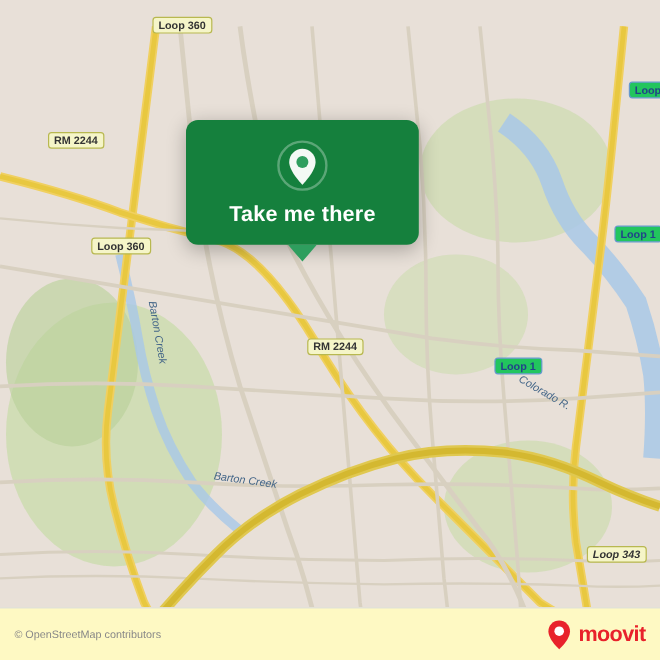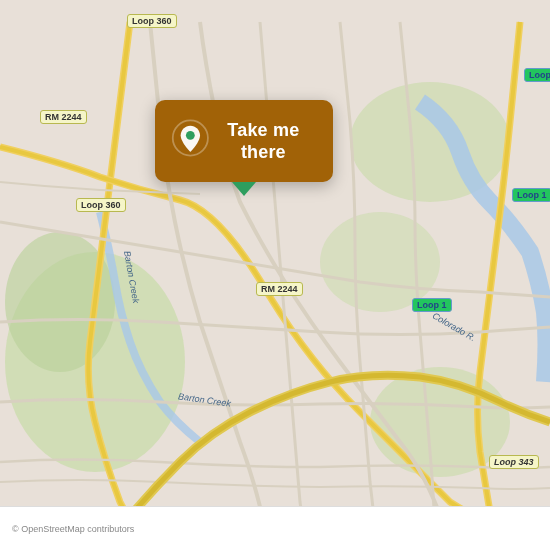--- a/index.html
+++ b/index.html
@@ -24,25 +24,25 @@
       position: absolute;
       top: 0; left: 0;
       width: 100%; height: 100%;
     }
 
     
     #tooltip-card {
       position: absolute;
       top: 100px;
       left: 155px;
-      width: 178px;
-      background: #a16207;
+      width: 194px;
+      background: #15803d;
       border-radius: 10px;
       display: flex;
-      flex-direction: row;
+      flex-direction: column;
       align-items: center;
       padding: 16px 16px 14px 16px;
       box-shadow: 0 4px 16px rgba(0,0,0,0.28);
       z-index: 10;
     }
 
     #pin-icon {
       width: 44px;
       height: 44px;
       margin-bottom: 8px;
@@ -69,21 +69,21 @@
       border-top: 14px solid #2e9e5e;
     }
 
     
     #bottom-bar {
       position: absolute;
       bottom: 0;
       left: 0;
       width: 100%;
       height: 44px;
-      background: #ffffff;
+      background: #fef9c3;
       display: flex;
       align-items: center;
       justify-content: space-between;
       padding: 0 12px;
       border-top: 1px solid #ddd;
       z-index: 20;
     }
 
     #location-info {
       display: flex;
@@ -207,14 +207,22 @@
   <div class="road-badge road-badge-blue" style="top:298px; left:380px;">Loop 1</div>
   <div style="position:absolute; top:322px; left:430px; font-size:9px; color:#446688; font-style:italic; z-index:5; transform:rotate(30deg); white-space:nowrap;">Colorado R.</div>
   <div style="position:absolute; top:272px; left:105px; font-size:9px; color:#446688; font-style:italic; z-index:5; transform:rotate(80deg); white-space:nowrap;">Barton Creek</div>
   <div style="position:absolute; top:395px; left:178px; font-size:9px; color:#446688; font-style:italic; z-index:5; transform:rotate(8deg); white-space:nowrap;">Barton Creek</div>
   <div class="road-badge" style="top:455px; left:457px;font-style:italic;">Loop 343</div>
 
   <div id="bottom-bar">
     <div id="location-info">
       <span id="osm-attribution">© OpenStreetMap contributors</span>
     </div>
+    <div id="moovit-logo">
+
+      <svg id="moovit-pin" viewBox="0 0 24 28" xmlns="http://www.w3.org/2000/svg">
+        <path d="M12 2 C7 2 3 6 3 11 C3 18 12 26 12 26 C12 26 21 18 21 11 C21 6 17 2 12 2 Z" fill="#e8222b"></path>
+        <circle cx="12" cy="11" r="4" fill="white"></circle>
+      </svg>
+      <span id="moovit-text">moovit</span>
+    </div>
   </div>
 </div>
 
 </body></html>

